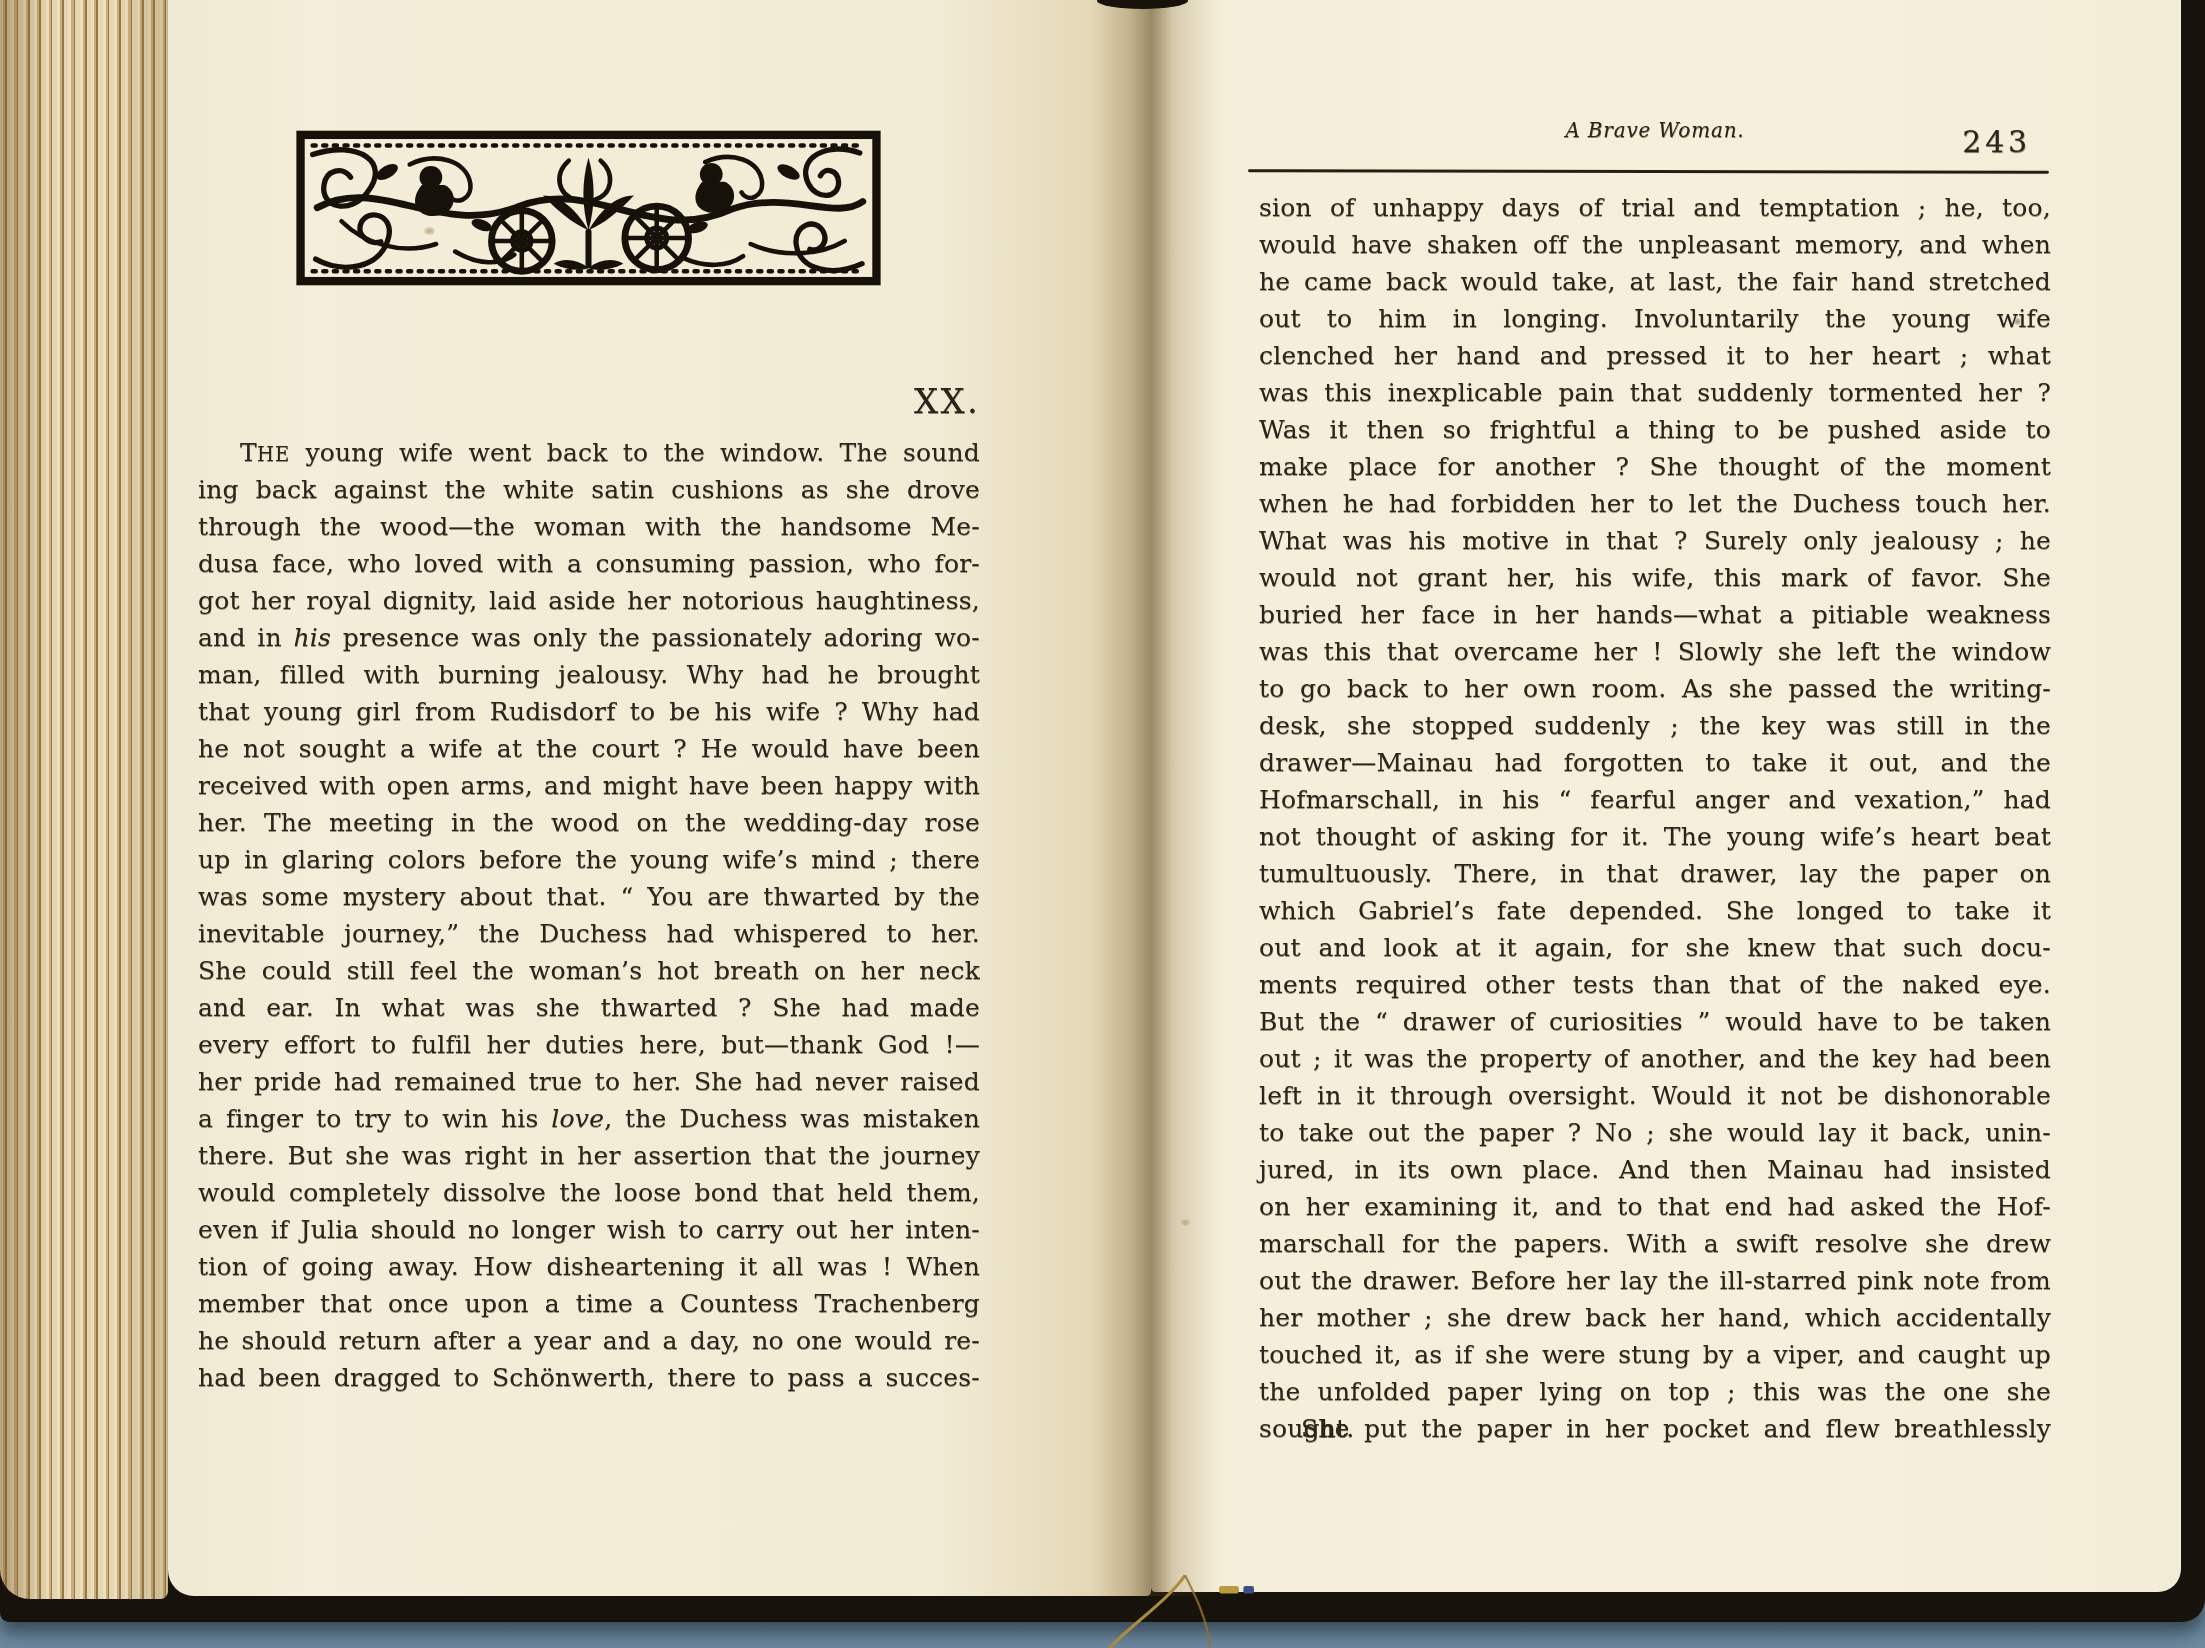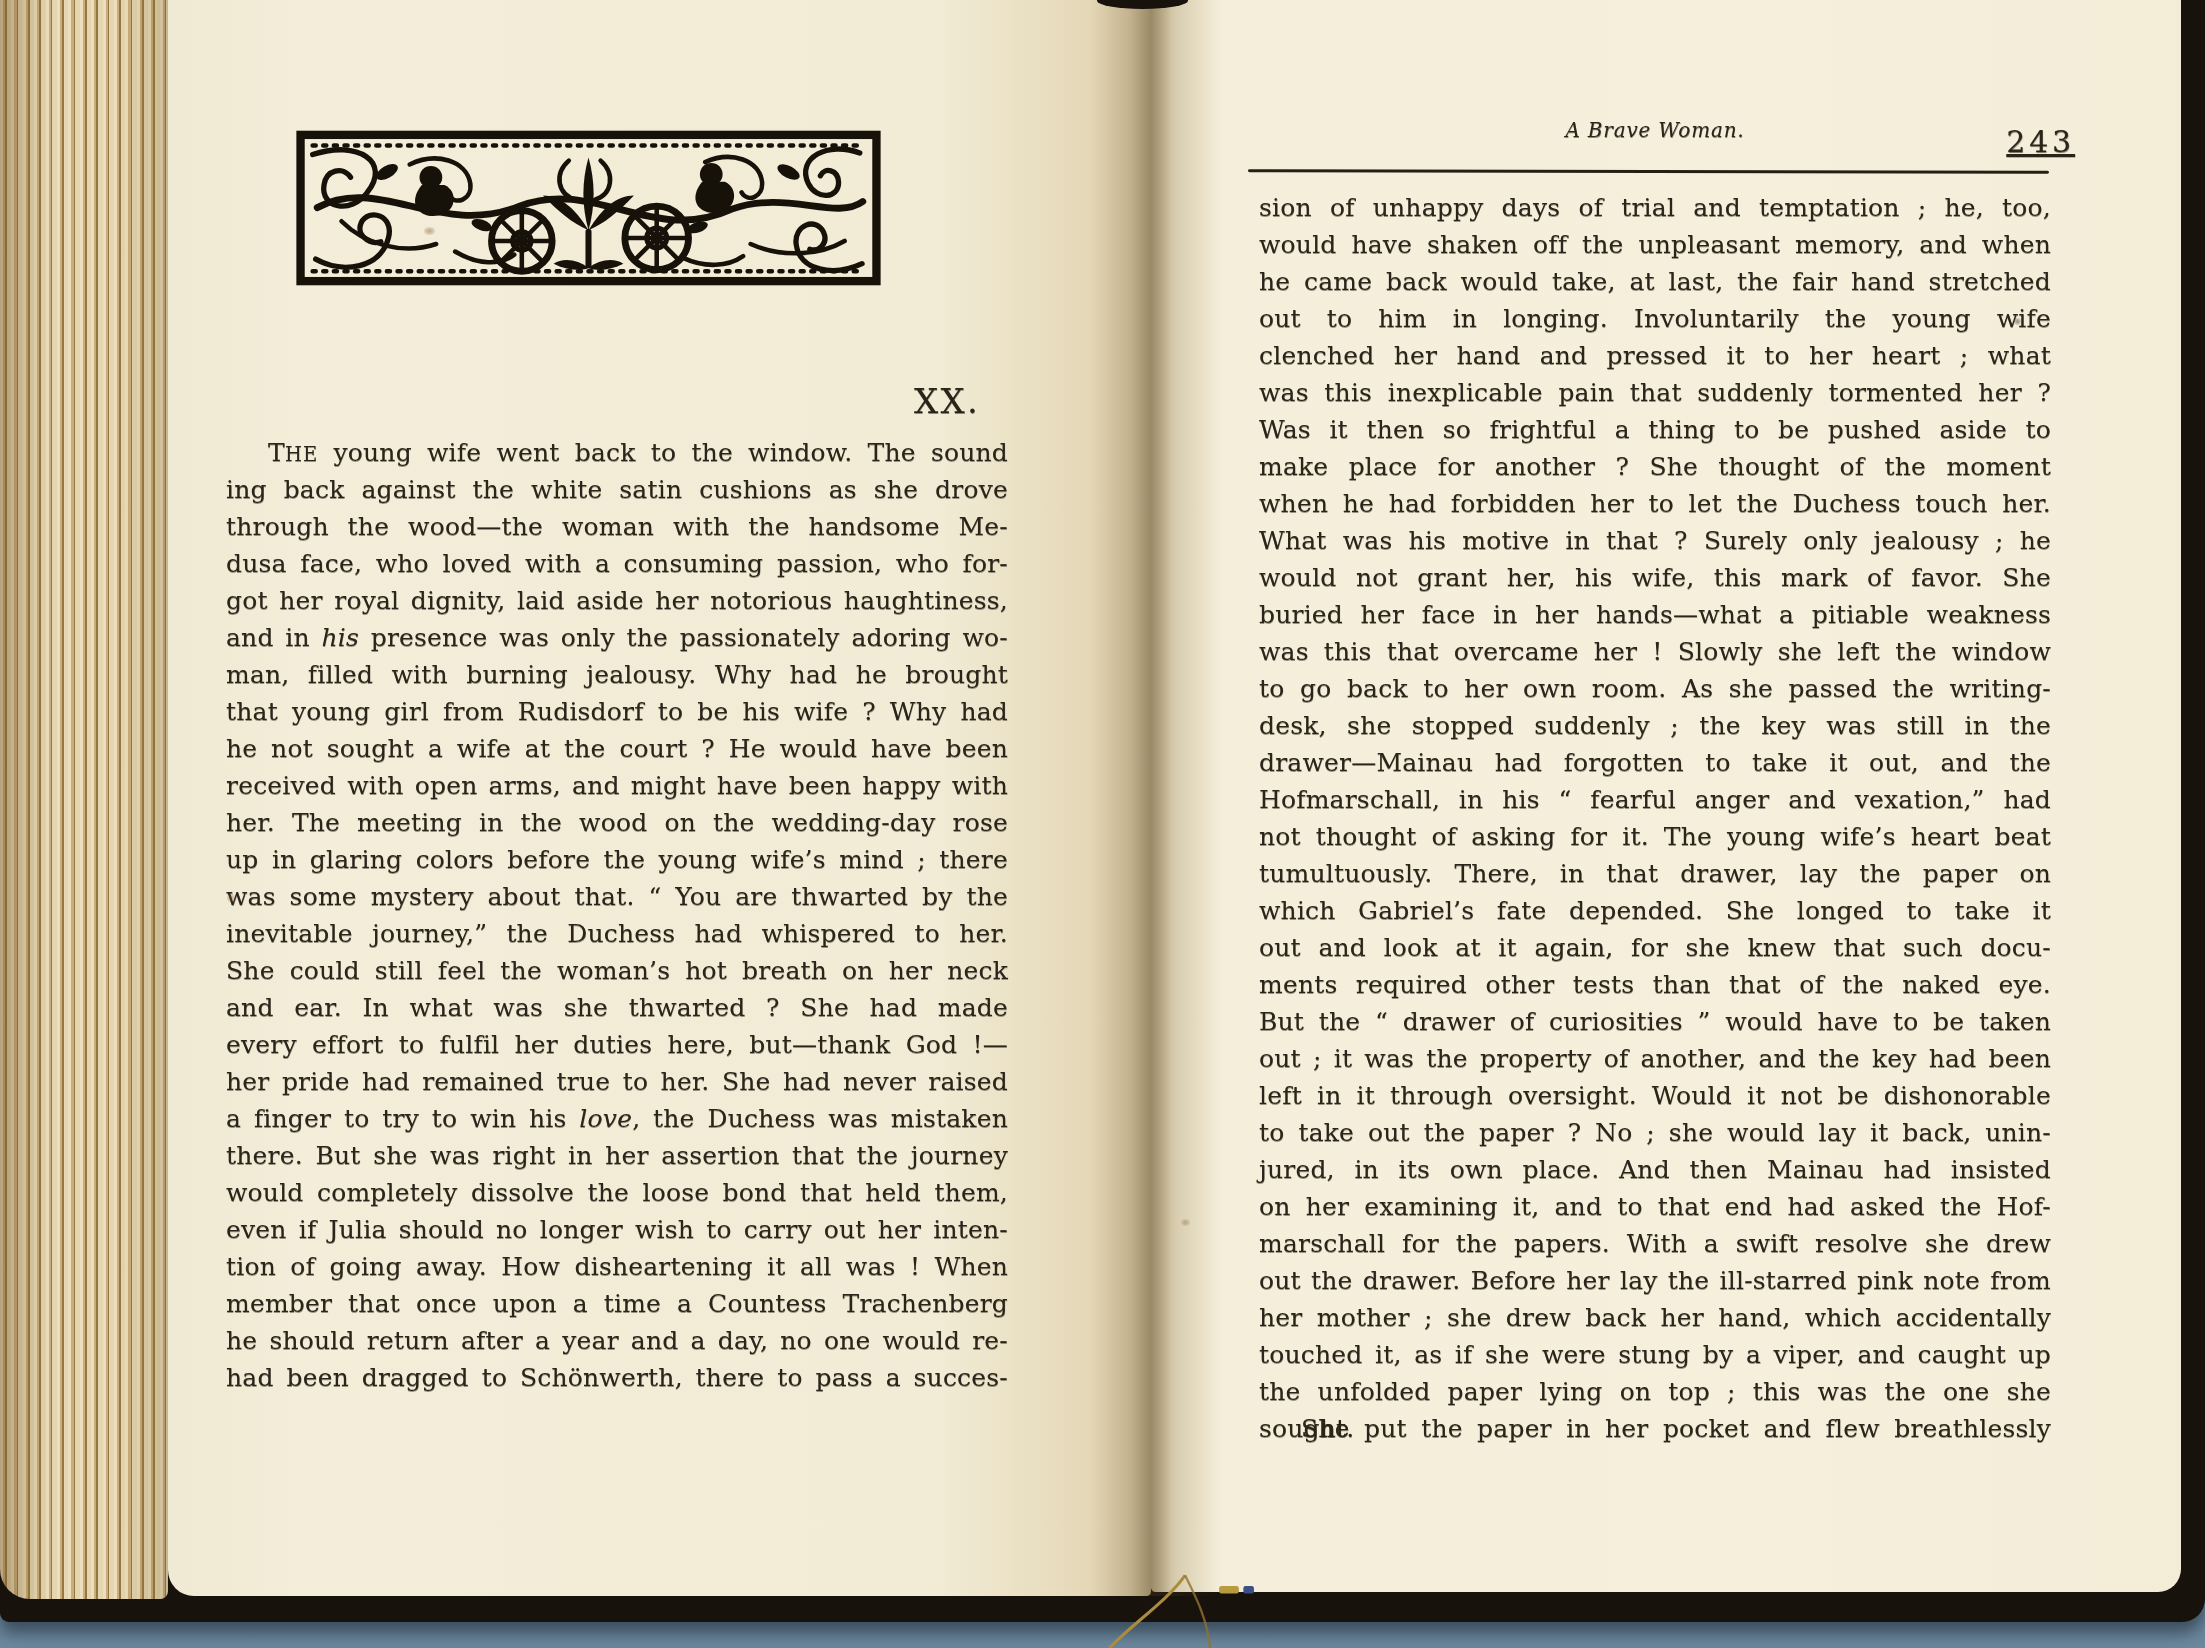--- a/index.html
+++ b/index.html
@@ -54,33 +54,32 @@
     text-shadow:0.3px 0.5px 0.6px rgba(40,32,20,.5);
   }
   .text-col{
     position:absolute;color:#2b241b;font-size:25px;line-height:37px;
     letter-spacing:0.2px;
     text-shadow:0.2px 0.5px 0.5px rgba(45,36,22,.45);
   }
   .text-col .line{text-align:justify;text-align-last:justify;white-space:normal;height:37px;overflow:visible;}
   .text-col .line.indent{padding-left:42px;}
   .text-col .sc{font-size:.78em;letter-spacing:1.1px;}
-  .text-left{left:198px;top:434px;width:782px;margin-left:28px;}
+  .text-left{left:198px;top:434px;width:782px;}
   .text-right{left:1259px;top:189px;width:792px;}
   
   .running-header{
     position:absolute;left:1259px;top:118px;width:792px;text-align:center;
     font-style:italic;font-size:20px;color:#2b241b;letter-spacing:0.8px;
     text-shadow:0.3px 0.5px 0.6px rgba(40,32,20,.5);
   }
   .page-number{
-    position:absolute;left:1984px;top:124px;width:91px;text-align:right;
+    position:absolute;left:1940px;top:124px;width:91px;text-align:right;
     font-size:30px;color:#2b241b;letter-spacing:3.8px;
     text-shadow:0.4px 0.5px 0.8px rgba(40,32,20,.6);
-    text-decoration:underline;
   }
   .header-rule{
     position:absolute;left:1248px;top:170px;width:801px;height:3px;
     background:#241f16;border-radius:1.5px;transform:rotate(.12deg);
   }
   
   .foxing{position:absolute;border-radius:50%;pointer-events:none;}
   .fox1{left:424px;top:227px;width:10.6px;height:7.6px;background:radial-gradient(rgba(130,100,50,.5),rgba(130,100,50,0));}
   .fox2{left:227px;top:894px;width:7.6px;height:7.6px;background:radial-gradient(rgba(120,90,45,.45),rgba(120,90,45,0));}
   .fox3{left:1181px;top:1219px;width:9px;height:6.8px;background:radial-gradient(rgba(125,95,50,.4),rgba(125,95,50,0));}

